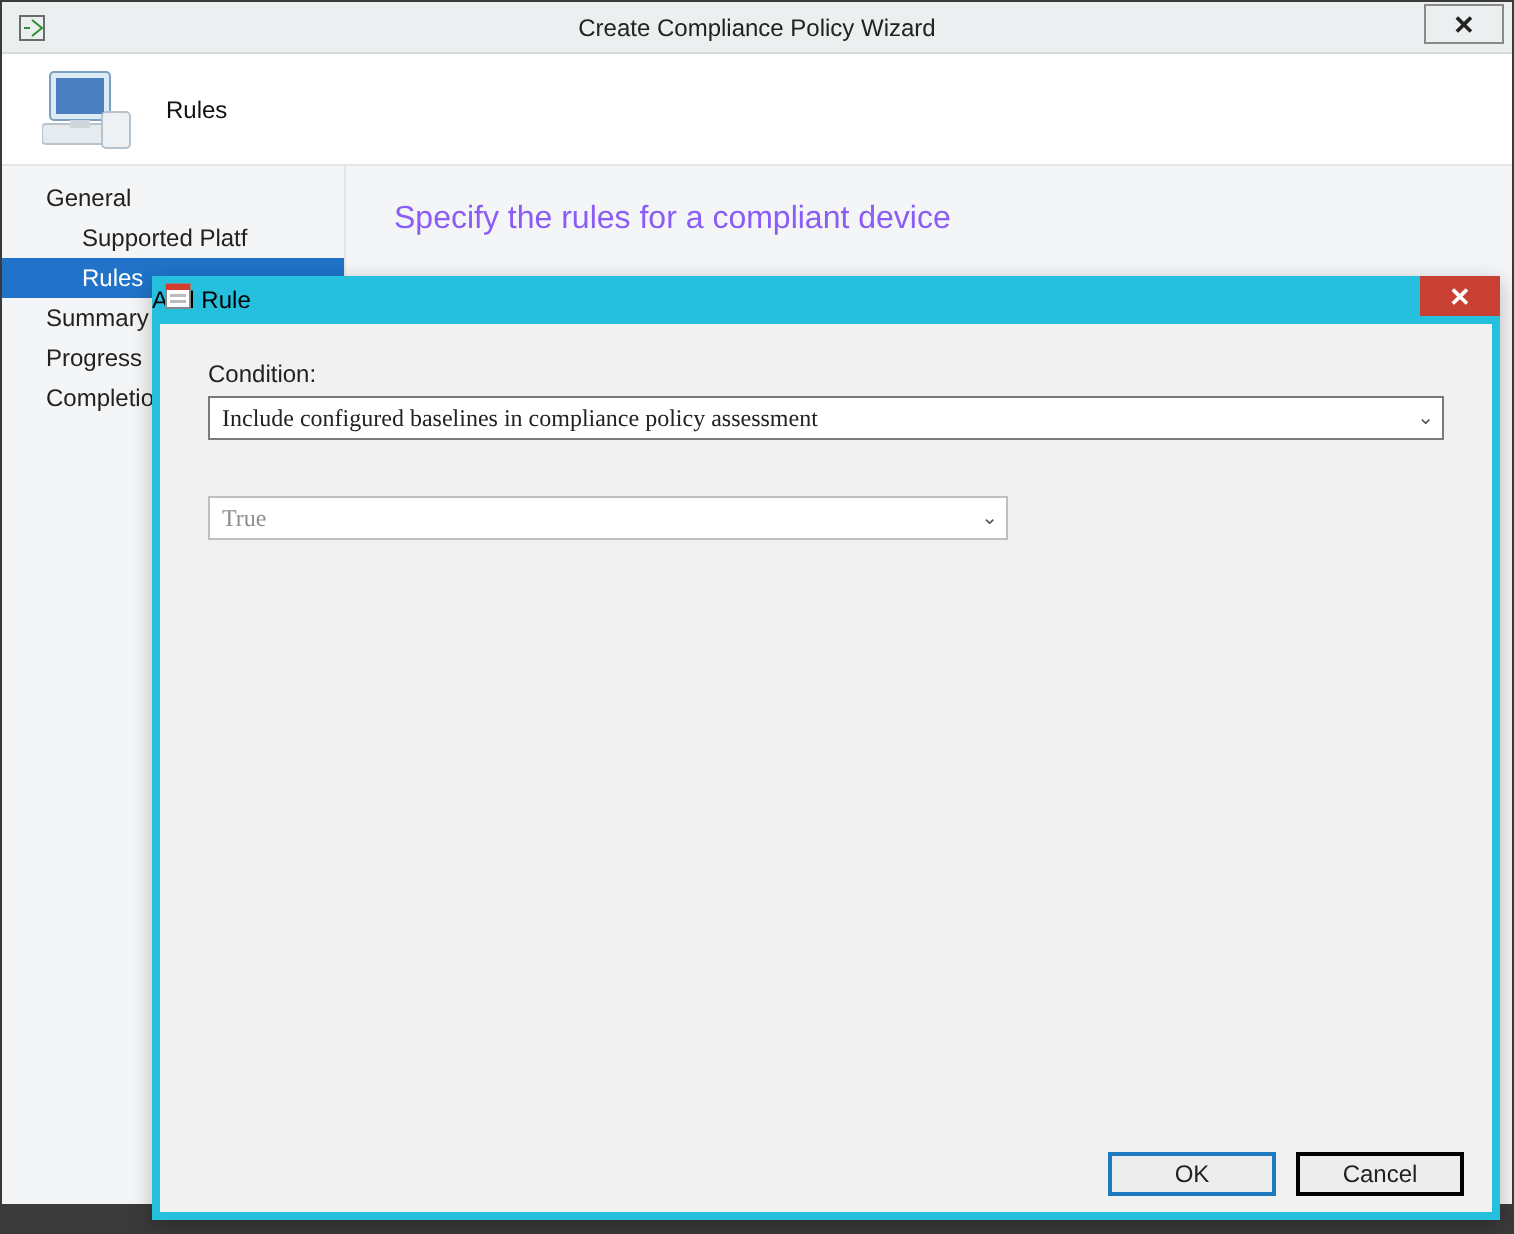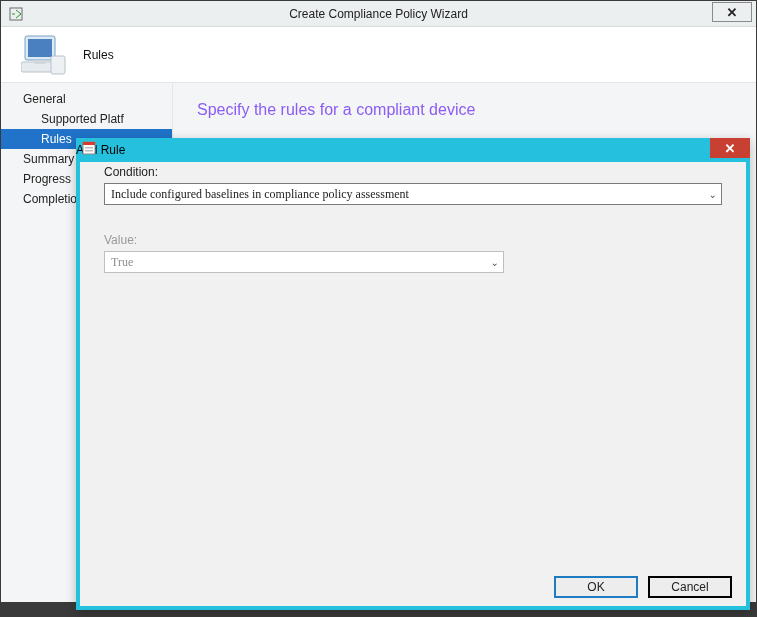--- a/index.html
+++ b/index.html
@@ -61,21 +61,21 @@
   .modal-title-text {
     position:absolute; left:0; right:0; text-align:left; color:#000; font-size:12px;
   }
   .modal-title-icon { width:18px; height:18px; margin-left:6px; z-index:1; }
   .modal-close {
     position:absolute; right:0; top:0; width:40px; height:20px;
     background:#c84031; color:#fff; display:flex; align-items:center; justify-content:center;
     font-size:13px; font-weight:bold;
   }
 
-  .modal-body { padding:3px 24px; height:calc(100% - 60px); }
+  .modal-body { padding:18px 24px; height:calc(100% - 60px); }
 
   .form-label { font-size:12px; color:#222; margin-bottom:4px; }
   .form-label.disabled { color:#9a9a9a; }
   .form-select {
     width:100%; height:22px; border:1px solid #7a7a7a; background:#fff; padding:0 18px 0 6px;
     font-size:12px; position:relative; display:flex; align-items:center;font-family:Liberation Serif, serif;
   }
   .form-select.disabled { color:#8f8f8f; border-color:#bfbfbf; }
   .form-select .chev {
     position:absolute; right:4px; top:50%; transform:translateY(-50%);
@@ -160,21 +160,20 @@
 
     <div class="modal-body">
       <div class="form-label">Condition:</div>
       <div class="form-select">
         <span>Include configured baselines in compliance policy assessment</span>
         <span class="chev">⌄</span>
       </div>
 
       <div style="height:28px"></div>
 
-      <div class="form-label disabled">Value:</div>
       <div class="form-select small disabled">
         <span>True</span>
         <span class="chev">⌄</span>
       </div>
     </div>
 
     <div class="modal-footer">
       <div class="btn primary">
         <span>OK</span>
       </div>

